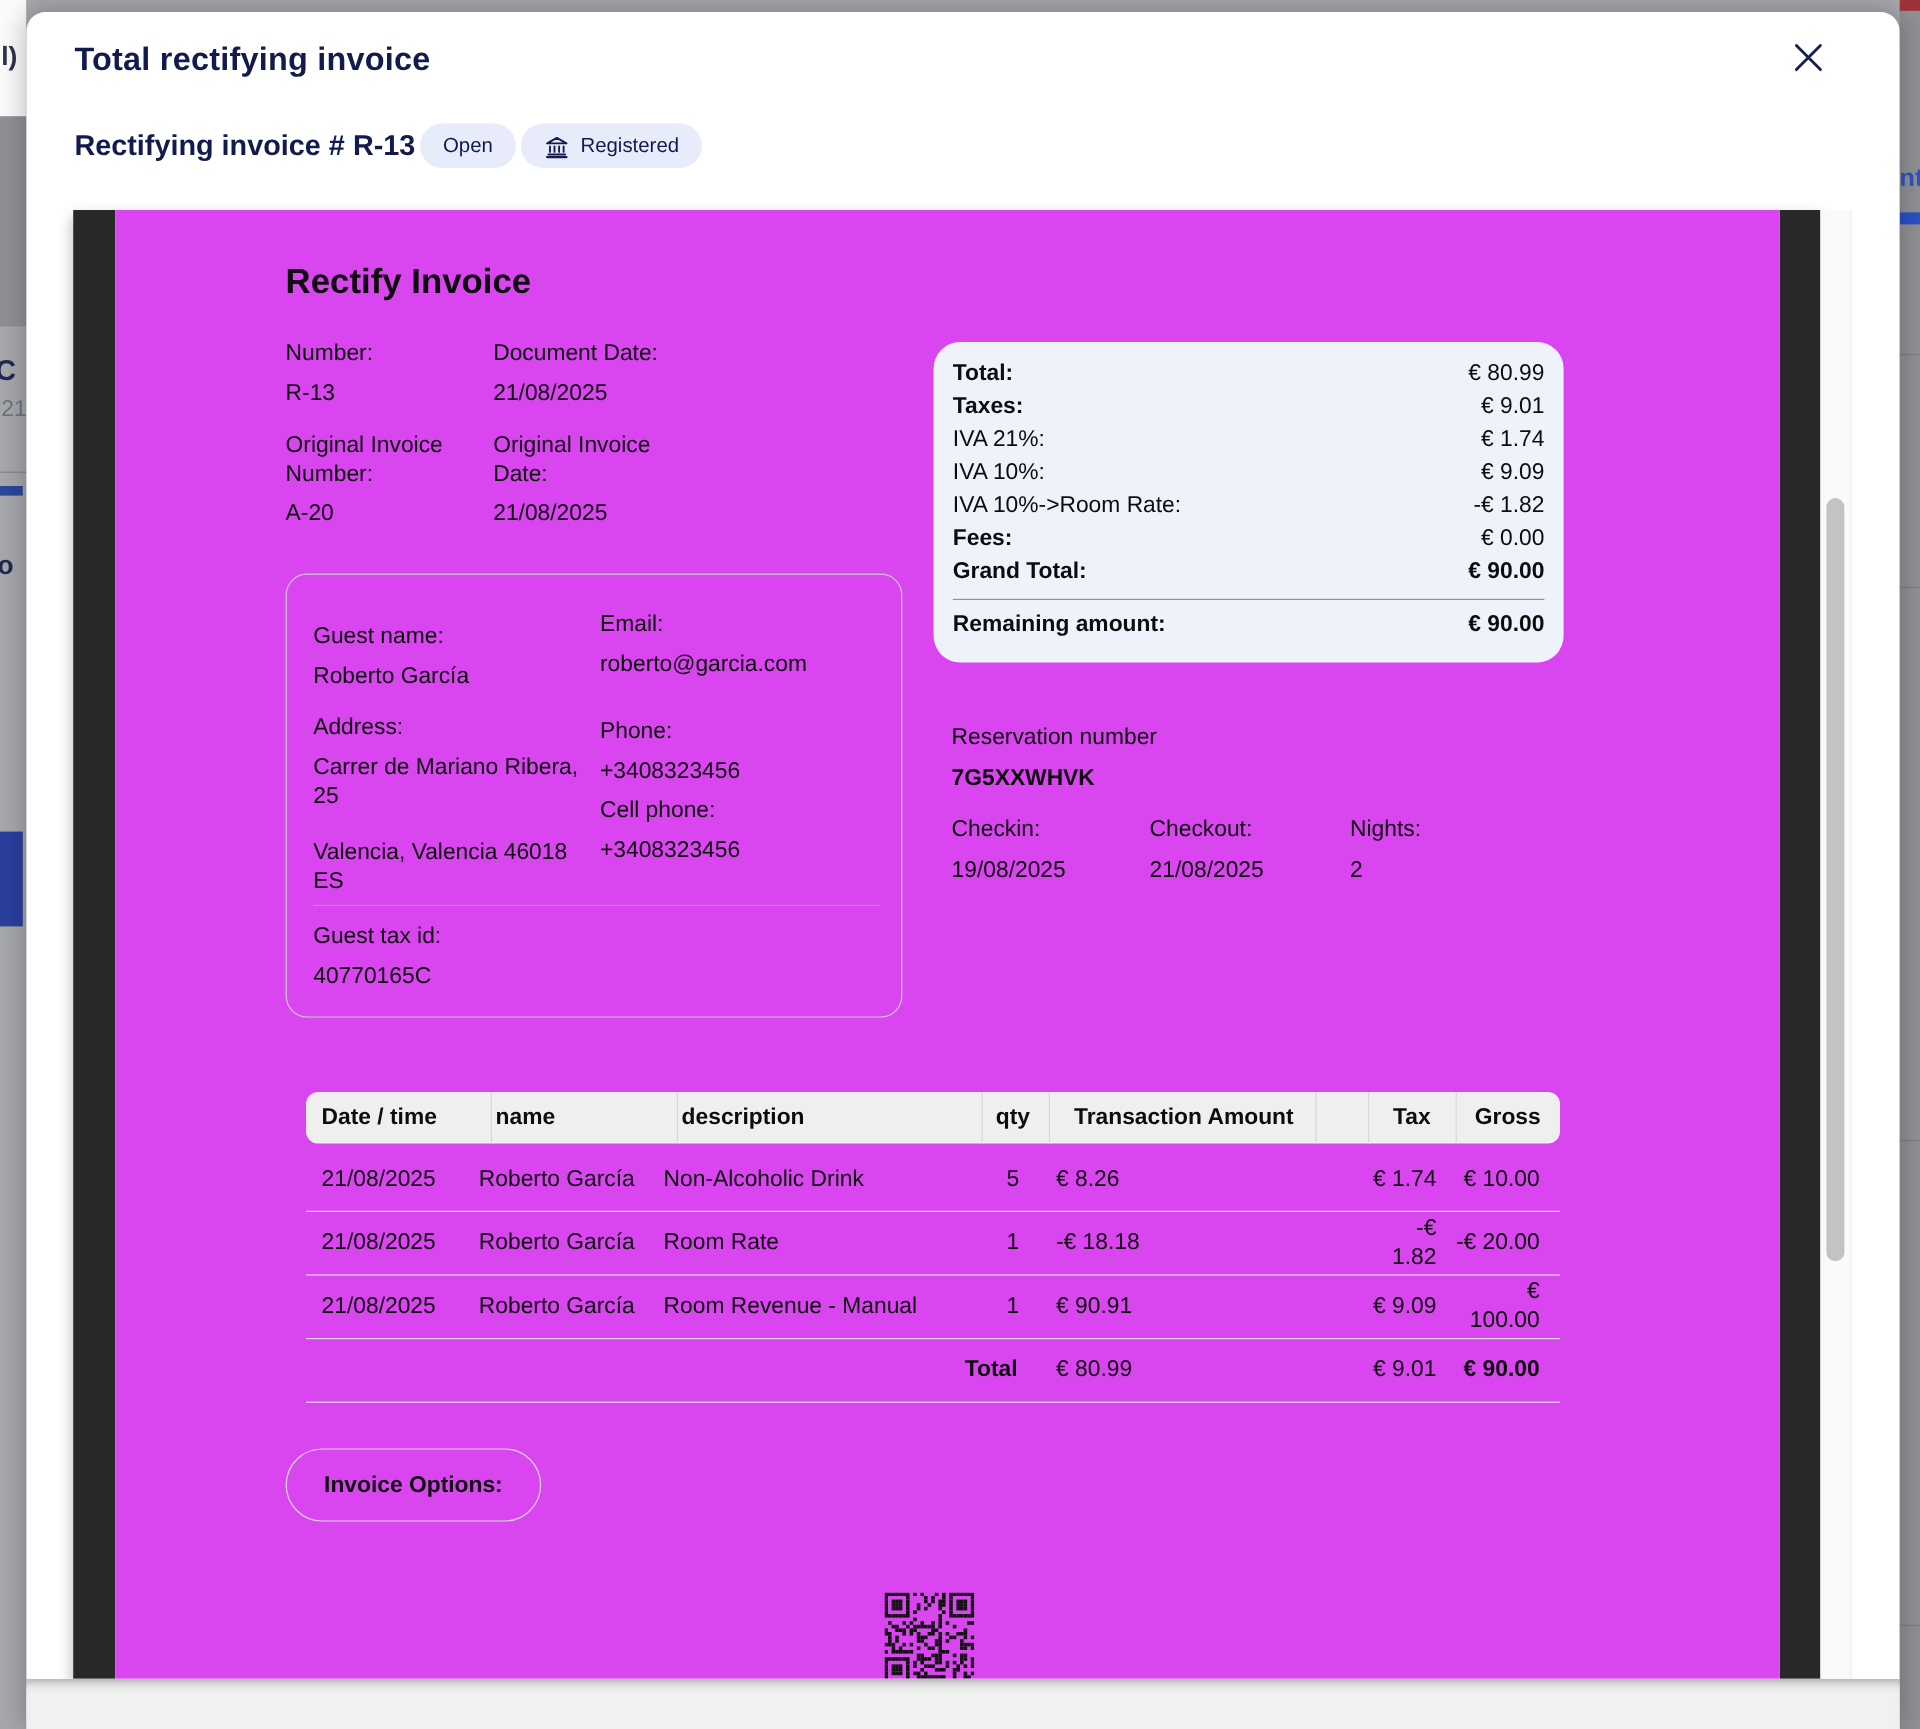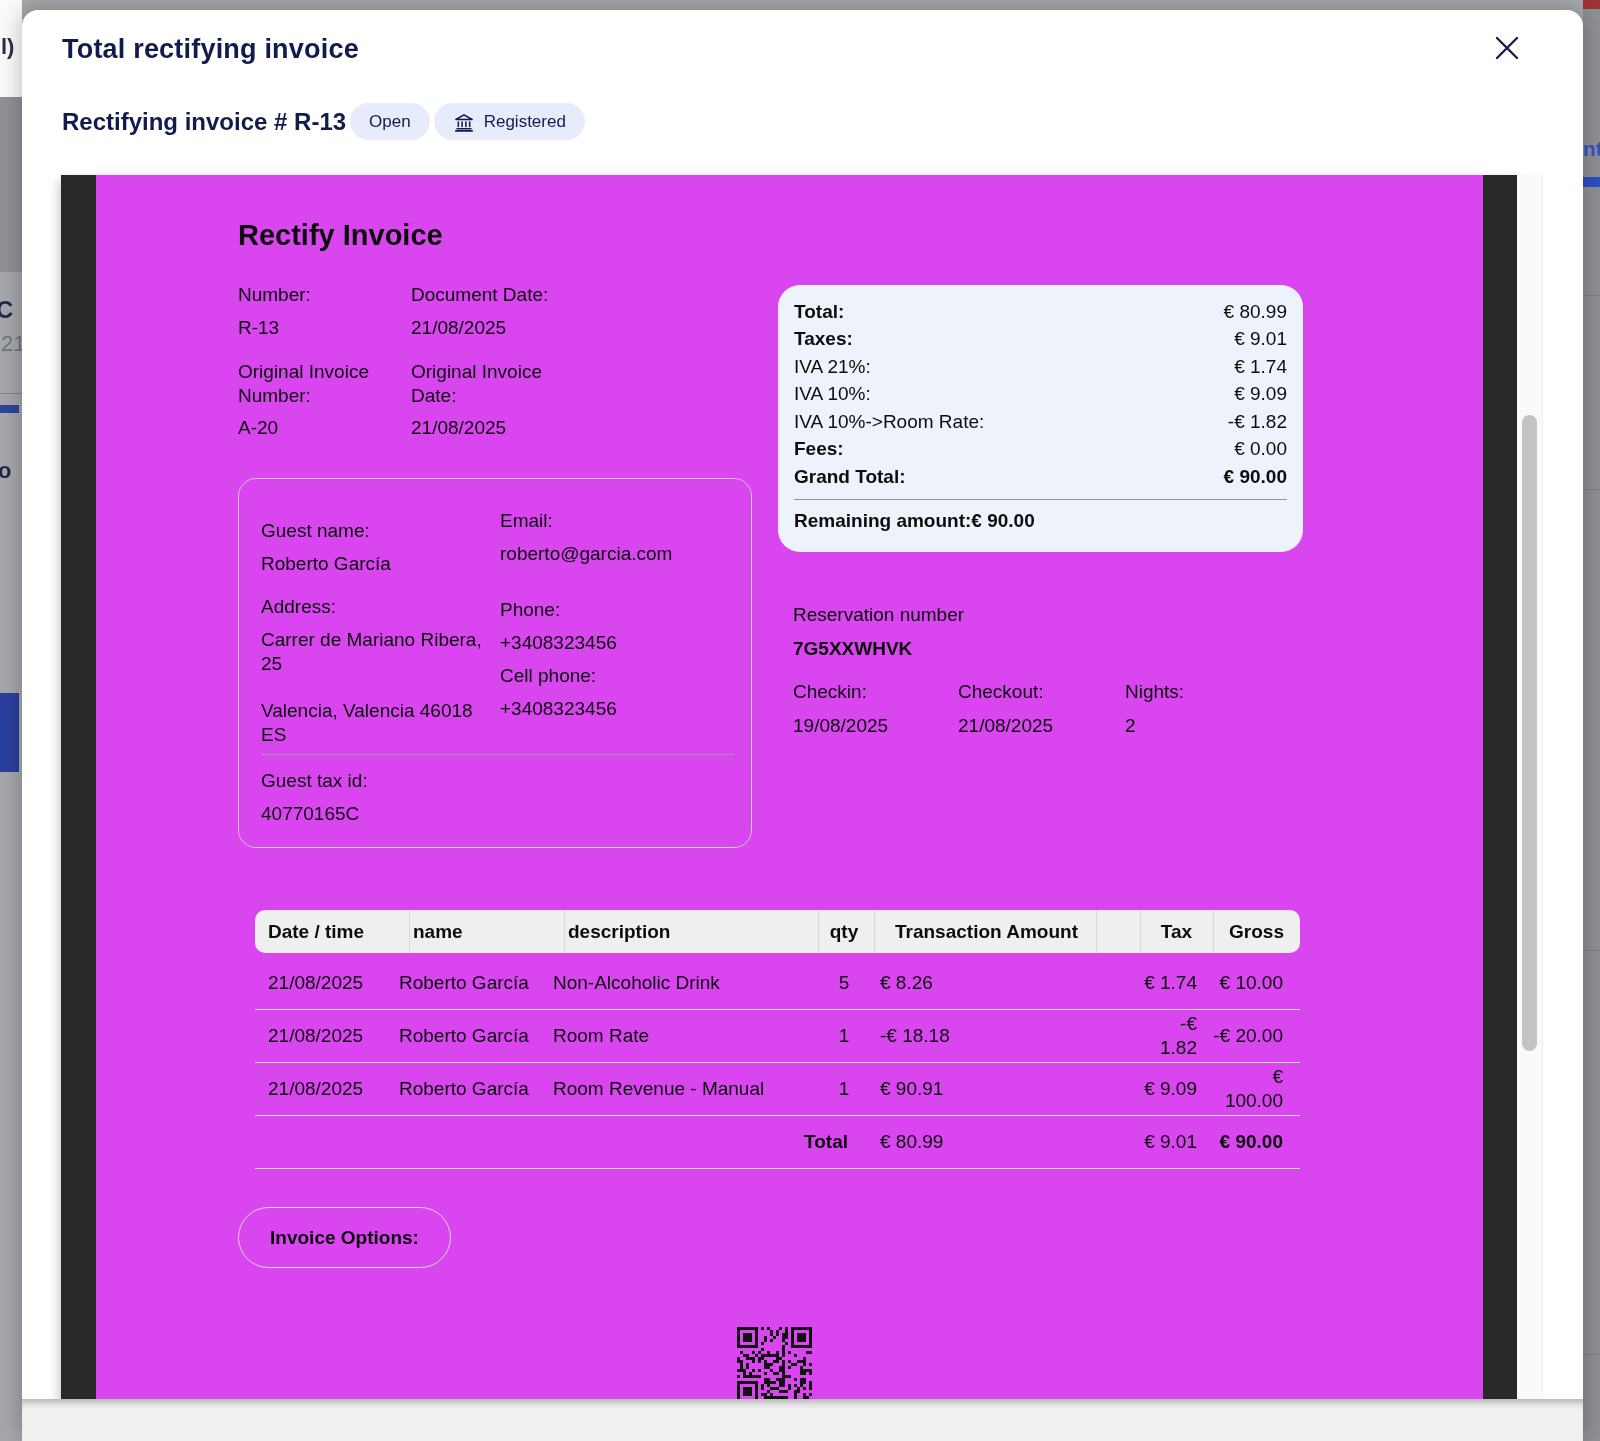--- a/index.html
+++ b/index.html
@@ -12,21 +12,21 @@
   html,body{width:1600px;height:1441px;overflow:hidden;}
   body{font-family:"Liberation Sans","DejaVu Sans",sans-serif;background:#a6a8ac;}
   .screen{position:relative;width:1600px;height:1441px;overflow:hidden;}
 
   
   .bg-left{position:absolute;left:0;top:0;width:22px;height:1441px;background:#a6a8ac;overflow:hidden;}
   .bg-left .white-top{position:absolute;left:0;top:0;width:22px;height:97px;background:#fbfbfc;}
   .bg-left .band1{position:absolute;left:0;top:97px;width:22px;height:175px;background:#8f9195;}
   .bg-left .frag-l{position:absolute;left:1px;top:34px;font-size:22px;font-weight:700;color:#2b3147;}
   .bg-left .frag-c{position:absolute;left:-4px;top:296px;font-size:24px;font-weight:700;color:#20294f;}
-  .bg-left .frag-21{position:absolute;left:1px;top:331px;font-size:22px;color:#6f747f;}
+  .bg-left .frag-21{position:absolute;left:1px;top:331px;font-size:19px;color:#6f747f;}
   .bg-left .divider{position:absolute;left:0;top:393px;width:22px;height:1px;background:#83858a;}
   .bg-left .blue-line{position:absolute;left:0;top:405px;width:19px;height:8px;background:#2c469c;}
   .bg-left .frag-o{position:absolute;left:-2px;top:458px;font-size:22px;font-weight:700;color:#20294f;}
   .bg-left .blue-rect{position:absolute;left:0;top:693px;width:19px;height:79px;background:#2b3f9e;}
   .bg-right{position:absolute;left:1583px;top:0;width:17px;height:1441px;background:#8f9195;overflow:hidden;}
   .bg-right .red-top{position:absolute;left:0;top:0;width:17px;height:9px;background:#9e3338;}
   .bg-right .frag-nt{position:absolute;left:0;top:137px;font-size:21px;font-weight:700;color:#2e54c8;}
   .bg-right .blue-underline{position:absolute;left:0;top:177px;width:17px;height:10px;background:#2a51c5;}
   .bg-right .sect{position:absolute;left:0;width:17px;height:1px;background:#7d7f84;}
 
@@ -68,21 +68,21 @@
   .g-left .mb19{margin-bottom:19px;} .g-left .mb23{margin-bottom:23px;}
   .g-right .mb32{margin-bottom:32px;}
   .g-divider{position:absolute;left:22px;top:275px;width:473px;height:1px;background:#9e9e9e;}
   .g-taxlabel{position:absolute;left:22px;top:290px;}
   .g-taxvalue{position:absolute;left:22px;top:323px;}
 
   .totals-box{position:absolute;left:682px;top:110px;width:525px;height:267px;background:var(--totals-bg);
               border-radius:22px;padding:13px 16px 0 16px;}
   .t-row{display:flex;justify-content:space-between;align-items:center;height:27.5px;}
   .t-divider{border:none;border-top:1px solid #8f959e;margin:8px 0 5px 0;}
-  .t-remaining{display:flex;justify-content:flex-start;align-items:center;height:32px;font-weight:700;}
+  .t-remaining{display:flex;justify-content:space-between;align-items:center;height:32px;font-weight:700;}
   .b{font-weight:700;}
 
   .reservation{position:absolute;left:697px;top:428px;}
   .res-number{font-weight:700;margin-top:10px;}
   .res-cols{display:flex;margin-top:19px;}
   .res-col1{width:165px;} .res-col2{width:167px;}
   .res-cols p{margin:0 0 10px 0;}
 
   .charges{position:absolute;left:159px;top:735px;width:1045px;}
   .ch-header{position:relative;height:43px;background:#efefef;border-radius:10px;font-weight:700;}

